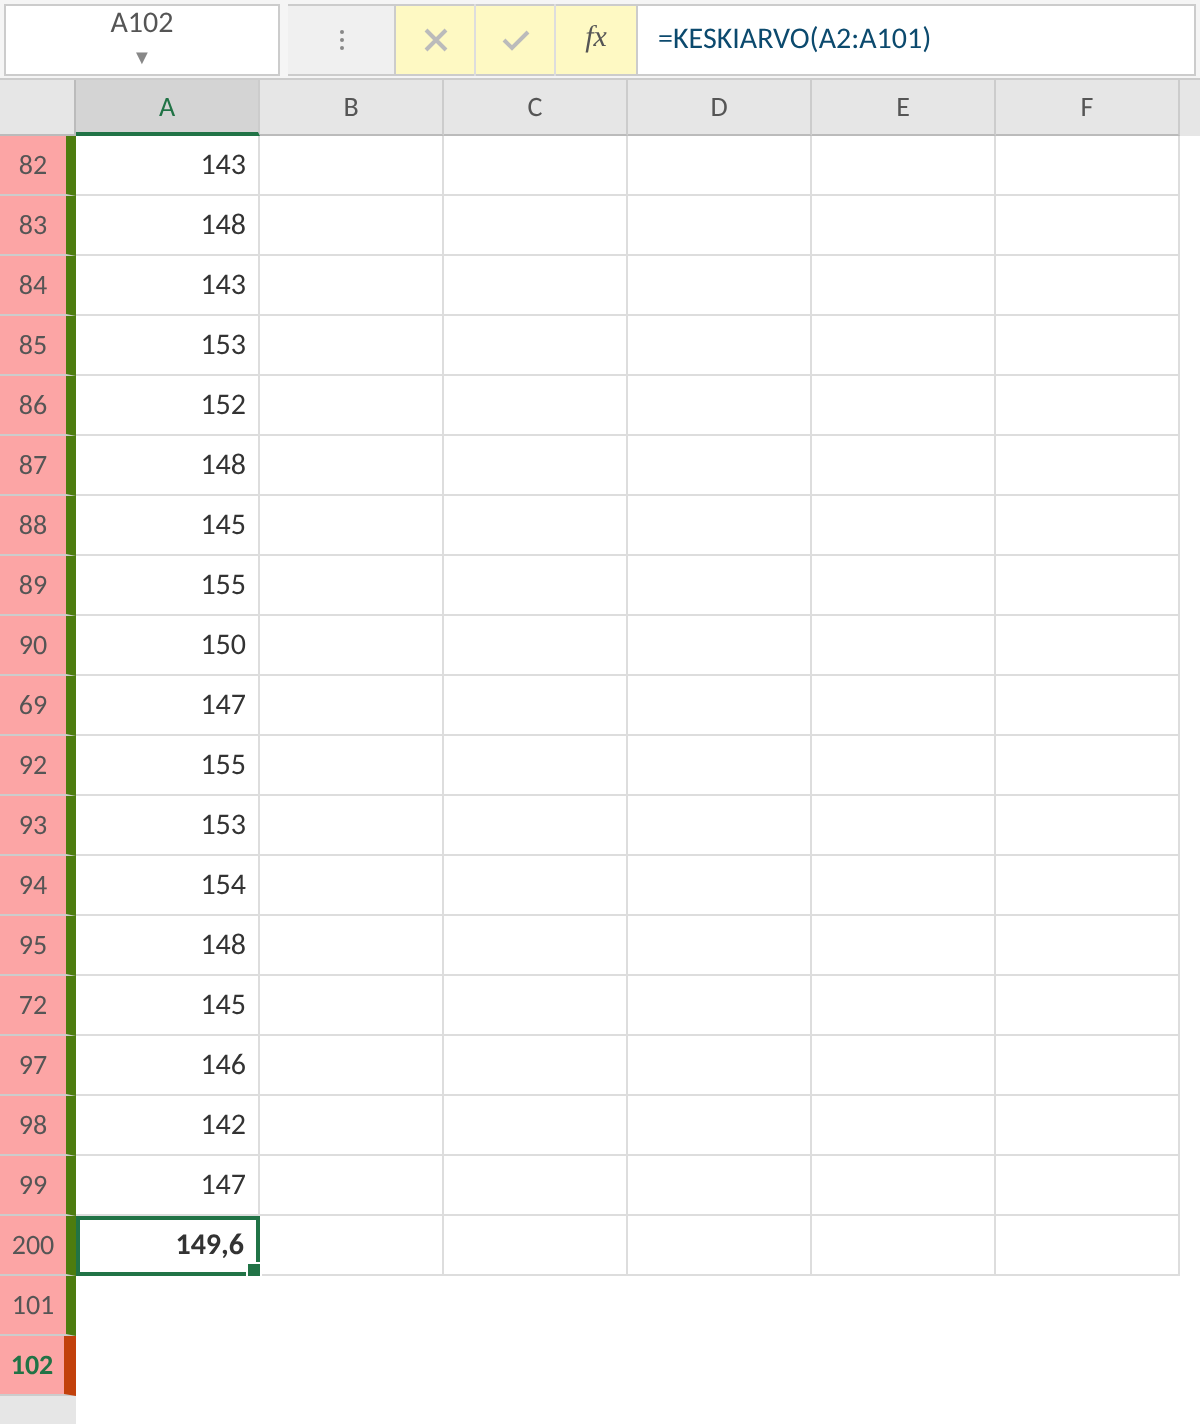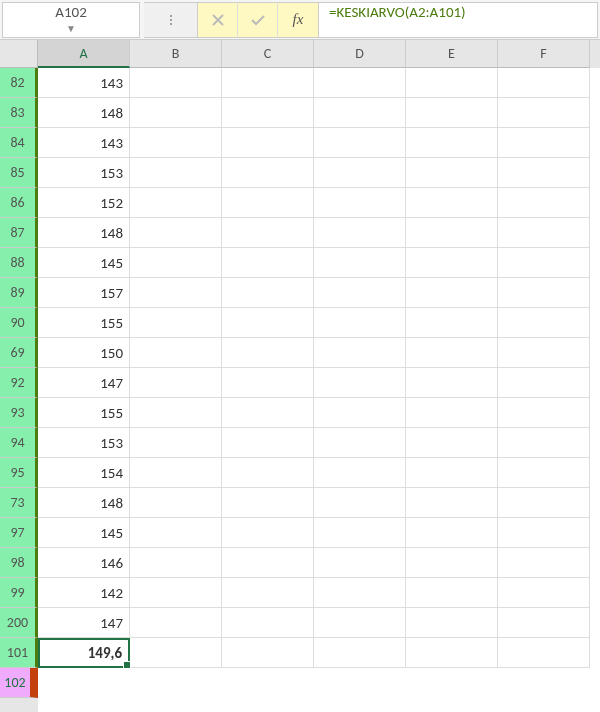--- a/index.html
+++ b/index.html
@@ -81,22 +81,23 @@
       border-right: none;
     }
     .formula-input {
       flex: 1;
       height: 36px;
       background: #fff;
       border: 1px solid #ccc;
       border-left: none;
       padding: 0 10px;
       display: flex;
+      align-items: center;
       font-size: 15px;
-      color: #4d7c0f;
+      color: #0c4a6e;
       margin-right: 2px;
     }
     .grid-area {
       display: flex;
       height: calc(100% - 40px);
       position: relative;
     }
     .corner {
       width: 38px;
       height: 28px;
@@ -135,33 +136,34 @@
     .row-headers {
       position: absolute;
       top: 28px;
       left: 0;
       width: 38px;
       bottom: 0;
       background: #e6e6e6;
     }
     .row-header {
       height: 30px;
-      border-right: 3px solid #4d7c0f;
+      border-right: 5px solid #4d7c0f;
       border-bottom: 1px solid #ccc;
       display: flex;
       align-items: center;
       justify-content: center;
       color: #555;
       font-size: 14px;
-      background: #86efac;
+      background: #fca5a5;
     }
     .row-header.active {
-      background: #f0abfc;
+      background: #fca5a5;
       color: #217346;
-      border-right: 8px solid #c2410c;
+      border-right: 6px solid #c2410c;
+      font-weight: bold;
     }
     .cells {
       position: absolute;
       top: 28px;
       left: 38px;
       right: 0;
       bottom: 0;
     }
     .row {
       display: flex;
@@ -255,21 +257,21 @@
       <div class="row-header">86</div>
       <div class="row-header">87</div>
       <div class="row-header">88</div>
       <div class="row-header">89</div>
       <div class="row-header">90</div>
       <div class="row-header">69</div>
       <div class="row-header">92</div>
       <div class="row-header">93</div>
       <div class="row-header">94</div>
       <div class="row-header">95</div>
-      <div class="row-header">73</div>
+      <div class="row-header">72</div>
       <div class="row-header">97</div>
       <div class="row-header">98</div>
       <div class="row-header">99</div>
       <div class="row-header">200</div>
       <div class="row-header">101</div>
       <div class="row-header active">102</div>
     </div>
   <div class="cells" id="cells">
       <div class="row">
         <div class="cell col-A">143</div>
@@ -321,28 +323,20 @@
       </div>
       <div class="row">
         <div class="cell col-A">145</div>
         <div class="cell col-B"></div>
         <div class="cell col-C"></div>
         <div class="cell col-D"></div>
         <div class="cell col-E"></div>
         <div class="cell col-F"></div>
       </div>
       <div class="row">
-        <div class="cell col-A">157</div>
-        <div class="cell col-B"></div>
-        <div class="cell col-C"></div>
-        <div class="cell col-D"></div>
-        <div class="cell col-E"></div>
-        <div class="cell col-F"></div>
-      </div>
-      <div class="row">
         <div class="cell col-A">155</div>
         <div class="cell col-B"></div>
         <div class="cell col-C"></div>
         <div class="cell col-D"></div>
         <div class="cell col-E"></div>
         <div class="cell col-F"></div>
       </div>
       <div class="row">
         <div class="cell col-A">150</div>
         <div class="cell col-B"></div>

